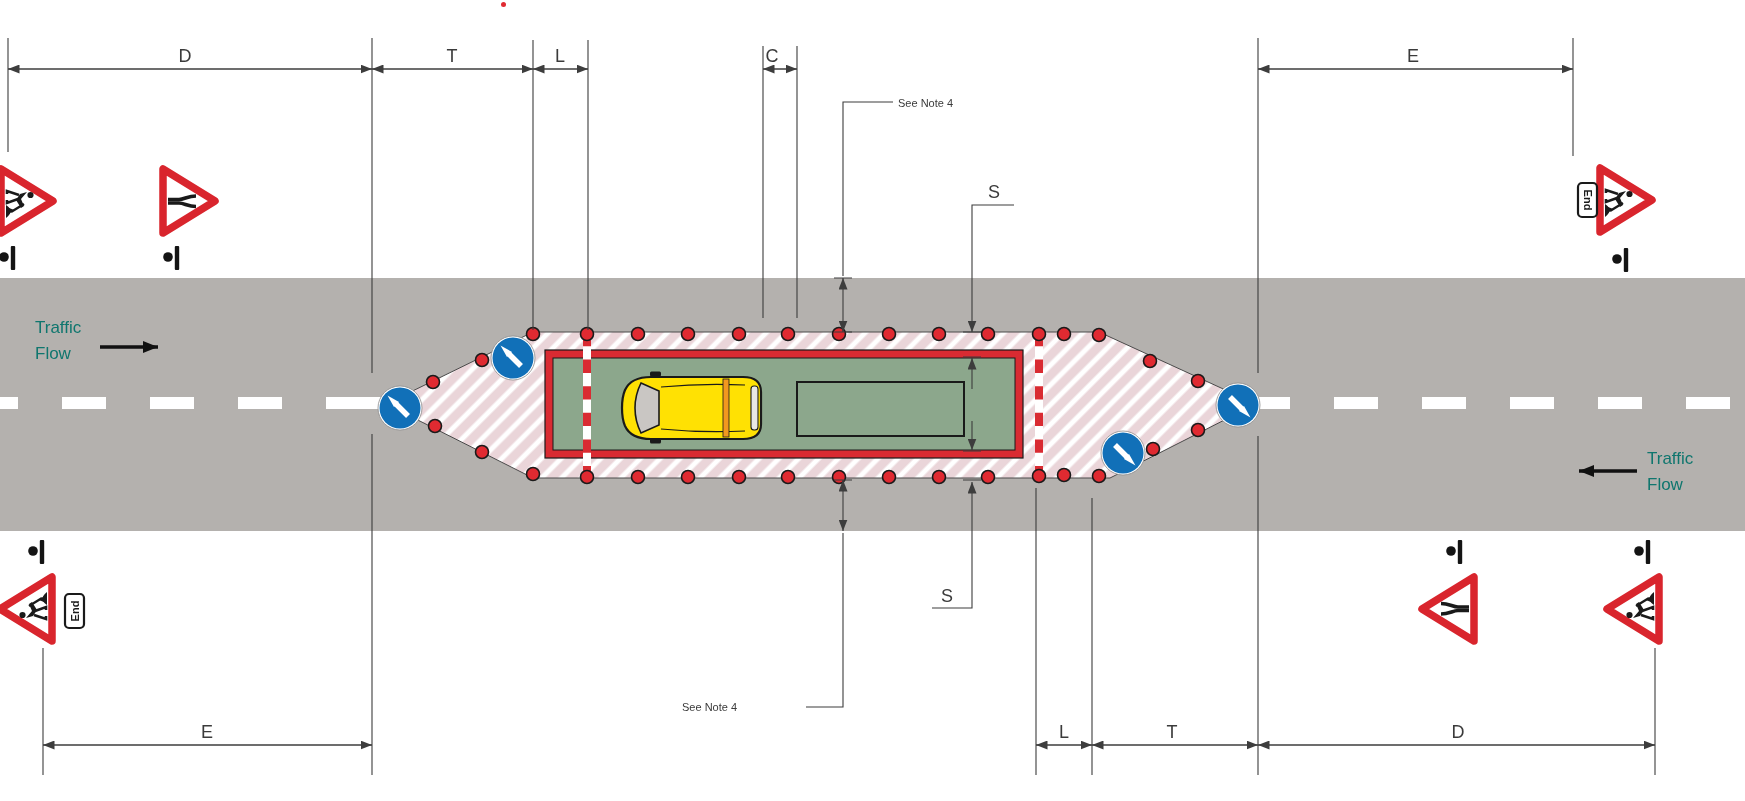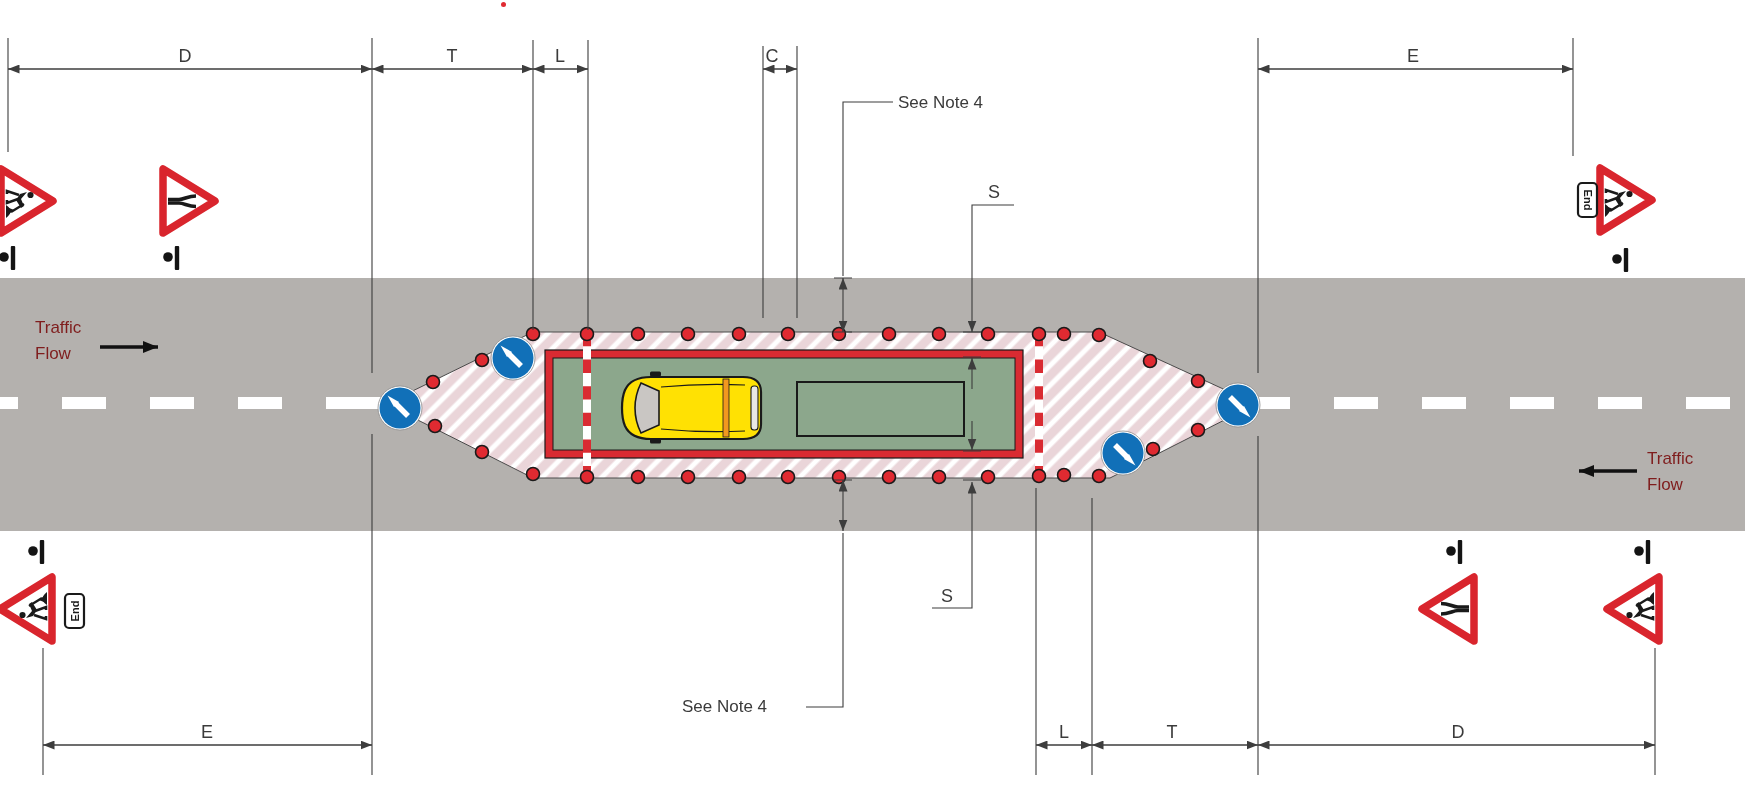--- a/index.html
+++ b/index.html
@@ -6,22 +6,22 @@
   #canvas{position:relative;width:1745px;height:801px;background:#ffffff;overflow:hidden;
           font-family:"Liberation Sans", sans-serif;color:#3b3b3b;}
   .road{position:absolute;left:0;top:278px;width:1745px;height:253px;background:#b4b1ae;}
   .cl{position:absolute;top:397px;height:12px;
       background:repeating-linear-gradient(90deg,#ffffff 0 44px,rgba(0,0,0,0) 44px 88px);}
   .cl.left{left:0;width:386px;background-position:-26px 0;}
   .cl.right{left:1246px;width:499px;}
   svg.layer{position:absolute;left:0;top:0;}
   .lbl{position:absolute;font-size:18px;line-height:20px;white-space:nowrap;color:#3b3b3b;}
   .ctr{transform:translateX(-50%);}
-  .note{font-size:17px;}
-  .tflow{position:absolute;font-size:17px;line-height:26px;color:#7f1d1d;}
+  .note{font-size:11px;}
+  .tflow{position:absolute;font-size:17px;line-height:26px;color:#0f766e;}
   .reddot{position:absolute;left:501px;top:2px;width:5px;height:5px;border-radius:50%;background:#e02a31;}
 </style>
 </head>
 <body>
 
 <div id="canvas">
 
   <div class="reddot"></div>
   <div class="road"></div>
   <div class="cl left"></div>

